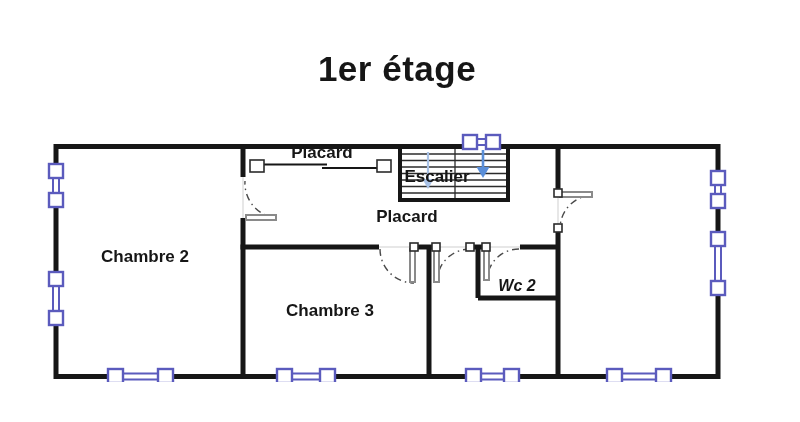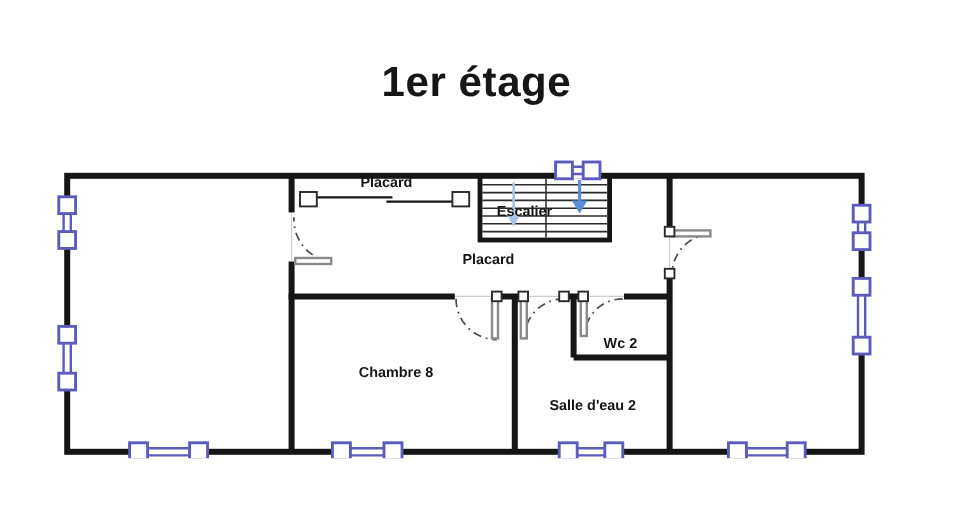--- a/index.html
+++ b/index.html
@@ -8,24 +8,24 @@
     font-family:"Liberation Sans","DejaVu Sans",sans-serif;overflow:hidden;
   }
   .stage svg{position:absolute;left:0;top:0;}
   .plan-title{
     position:absolute;transform:translate(-50%,-50%);
     font-size:35px;font-weight:bold;color:var(--color-text,#111);
     letter-spacing:0.5px;white-space:nowrap;
   }
   .room-label{
     position:absolute;transform:translate(-50%,-50%);
-    font-size:12px;font-weight:bold;color:var(--color-text,#111);
+    font-size:17px;font-weight:bold;color:var(--color-text,#111);
     white-space:nowrap;line-height:1;
   }
-  .room-label.small{font-size:12px;}
+  .room-label.small{font-size:16px;font-style:italic;}
   
   .wall{stroke:var(--color-wall,#161616);stroke-width:5;fill:none;}
   .stair-box{fill:#ffffff;stroke:var(--color-wall,#161616);stroke-width:4;}
   .step{stroke:var(--color-step,#2b2b2b);stroke-width:1.3;}
   .track{stroke:var(--color-wall,#161616);stroke-width:2;}
   .jamb{fill:#ffffff;stroke:#2b2b2b;stroke-width:1.6;}
   .leaf{fill:#ffffff;stroke:var(--color-door_leaf,#8a8a8a);stroke-width:2;}
   .arc{fill:none;stroke:var(--color-arc,#4a4a4a);stroke-width:1.4;stroke-dasharray:7 4 1.5 4;}
   .faint{stroke:#cfcfcf;stroke-width:1;}
   .win-bg{fill:#ffffff;}
@@ -190,20 +190,20 @@
   </svg>
 
   <div class="plan-title" style="left:397px;top:69px">1er étage</div>
 
   <div class="room-label" style="left:322px;top:152px">Placard</div>
 
   <div class="room-label" style="left:437px;top:176px">Escalier</div>
 
   <div class="room-label" style="left:407px;top:216px">Placard</div>
 
-
-  <div class="room-label" style="left:330px;top:310px">Chambre 8</div>
+  <div class="room-label" style="left:145px;top:256px">Chambre 2</div>
+
+  <div class="room-label" style="left:330px;top:310px">Chambre 3</div>
 
 
   <div class="room-label small" style="left:517px;top:286px">Wc 2</div>
 
-  <div class="room-label" style="left:494px;top:338px">Salle d'eau 2</div>
 </div>
 
 </body></html>

